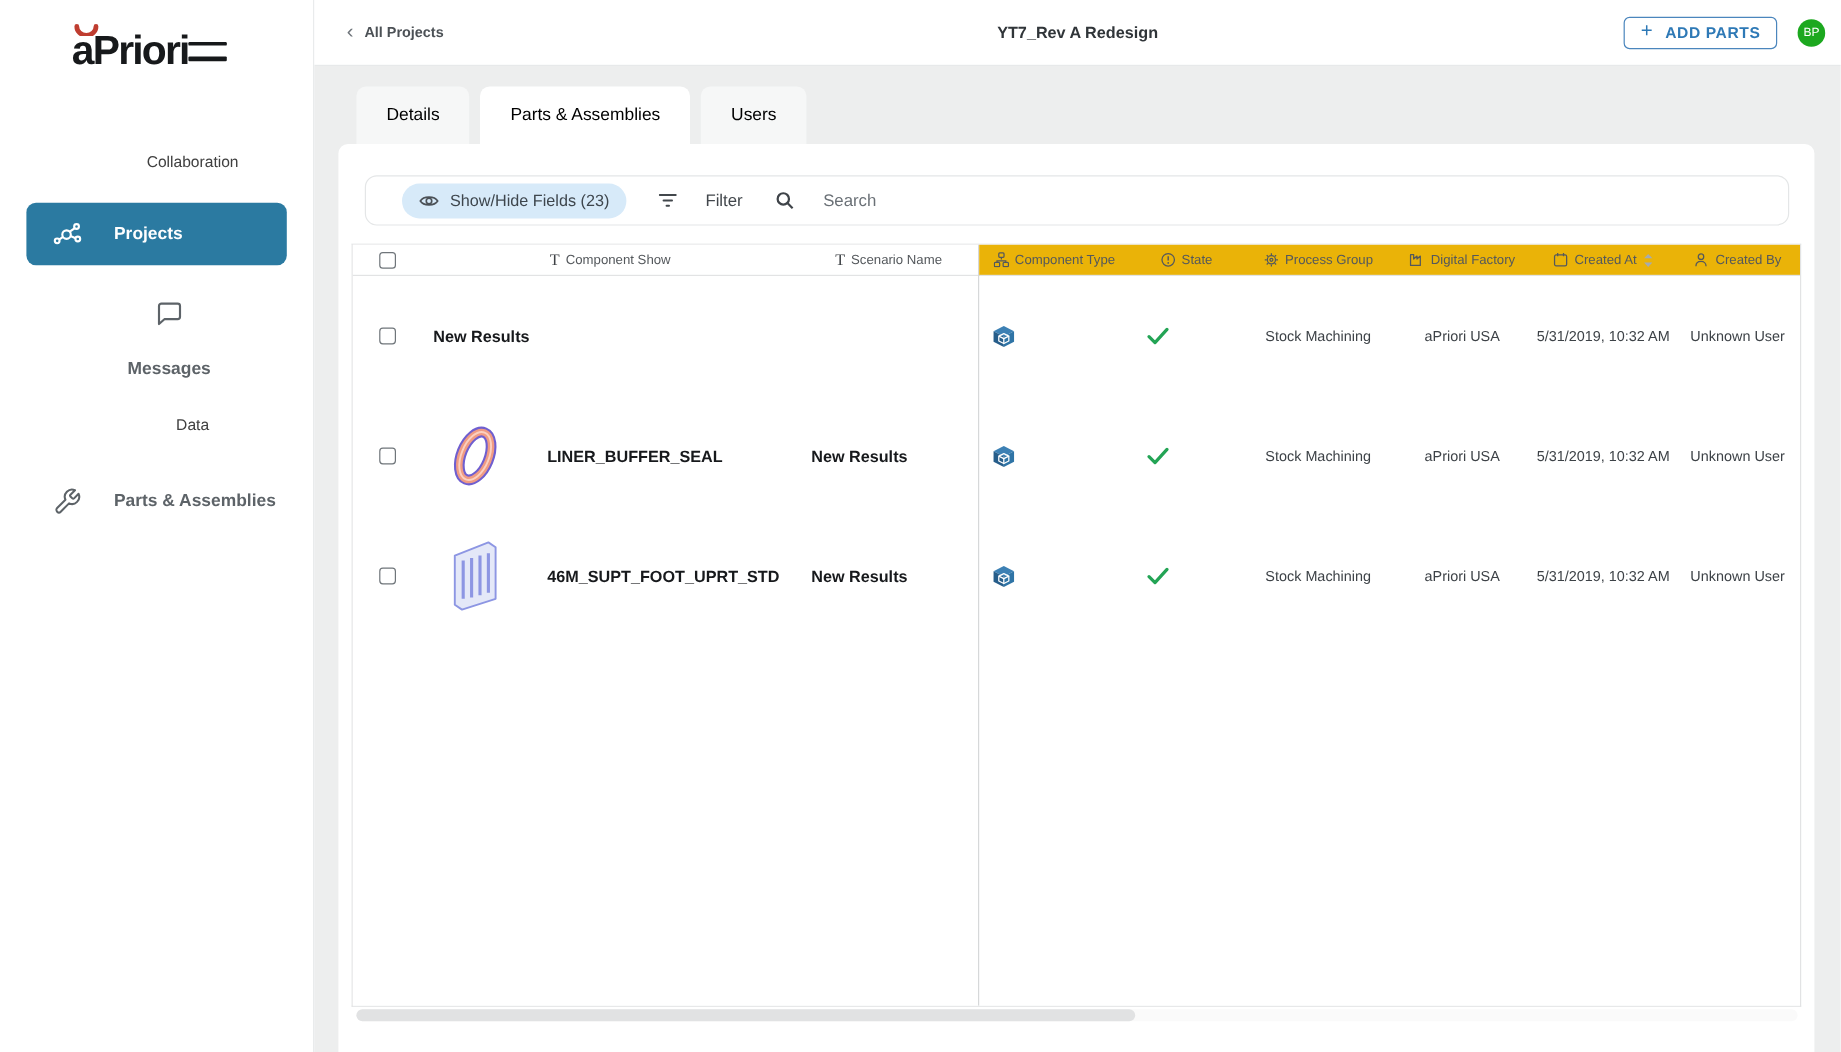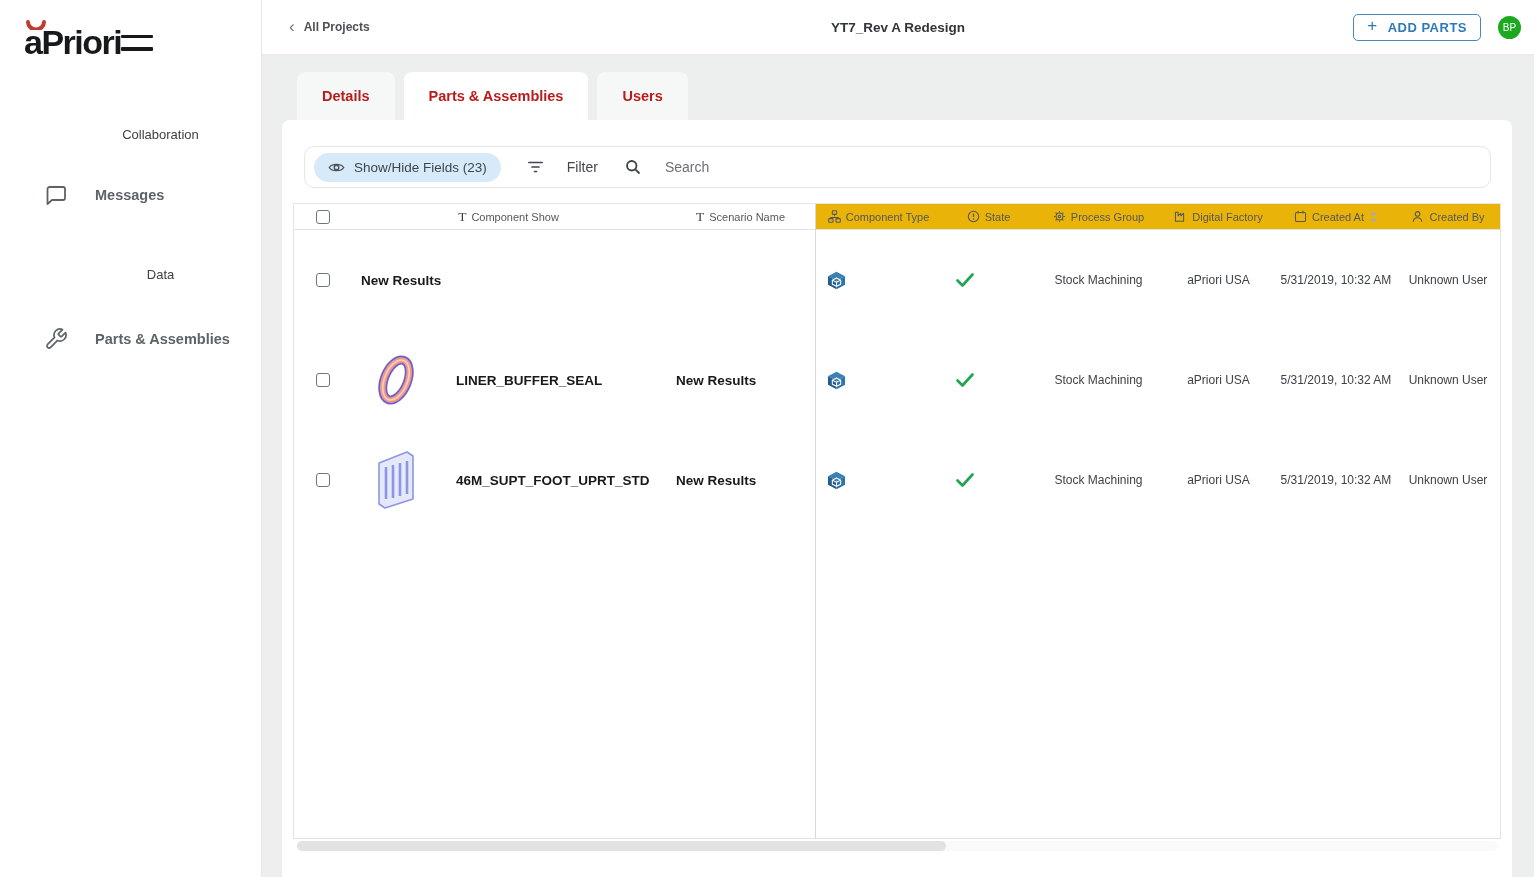--- a/index.html
+++ b/index.html
@@ -1,54 +1,54 @@
 <!DOCTYPE html>
 <html><head>
 <meta charset="utf-8">
 <style>
   * { box-sizing: border-box; margin: 0; padding: 0; }
   html,body { width:1534px; height:877px; overflow:hidden; }
   body { font-family:"Liberation Sans", sans-serif; display:flex; background:#fff; color:#33383c; }
 
   
   .sidebar { width:262px; flex-shrink:0; background:#fff; border-right:1px solid #e4e6e8; display:flex; flex-direction:column; }
-  .logo-row { display:flex; align-items:center; justify-content:flex-start; padding:24px 36px 0 24px; }
+  .logo-row { display:flex; align-items:center; justify-content:center; padding:24px 36px 0 24px; }
   .logo { position:relative; font-size:34px; font-weight:800; letter-spacing:-1.5px; color:#17191b; line-height:1.1; }
   .logo .breve-svg { position:absolute; left:1px; top:-4px; }
   .hamburger { display:flex; flex-direction:column; gap:9px; cursor:pointer; padding:4px 0; }
   .hamburger .bar { width:32px; height:3.4px; background:#16181a; border-radius:1px; }
   .section-label { margin-left:60px; font-size:13px; color:#404040;text-align:center; }
   .lbl-collab { margin-top:66px; }
   .lbl-data { margin-top:46px; }
   .nav-item { height:52px; margin:0 22px; border-radius:8px; display:flex; align-items:center; gap:26px; padding-left:21px; font-size:14.5px; font-weight:700; color:#5d6368; cursor:pointer; }
   .nav-item.active { background:#2b7aa1; color:#fff; }
   .nav-projects { margin-top:27px; }
-  .nav-messages { margin-top:27px; }
+  .nav-messages { margin-top:27px;flex-direction:column; }
   .nav-parts { margin-top:31px; }
   .nav-icon { width:26px; height:26px; display:flex; align-items:center; justify-content:center; flex-shrink:0; }
 
   
   .main { flex:1; display:flex; flex-direction:column; min-width:0; }
   .topbar { height:55px; flex-shrink:0; background:#fff; border-bottom:1px solid #e7e9ea; display:flex; align-items:center; padding:0 13px 0 27px; position:relative; }
   .breadcrumb { display:flex; align-items:center; gap:9px; font-size:12px; font-weight:700; color:#4c5156; cursor:pointer; }
   .breadcrumb .chev { font-size:17px; font-weight:400; color:#6e747a; line-height:1; margin-top:-2px; }
   .topbar-title { position:absolute; left:50%; transform:translateX(-50%); font-size:13.5px; font-weight:700; color:#303539; }
   .topbar-right { margin-left:auto; display:flex; align-items:center; gap:17px; }
   .add-parts-btn { height:27px; border:1px solid #4b86bd; border-radius:5px; background:#fff; color:#2e79b6; font-weight:700; font-size:13px; letter-spacing:0.5px; display:flex; align-items:center; gap:10px; padding:0 13px; cursor:pointer; }
   .add-parts-btn .plus { font-size:17px; font-weight:400; margin-top:-2px; }
   .avatar { width:23px; height:23px; border-radius:50%; background:#1ca81f; color:#fff; font-size:10px; font-weight:400; display:flex; align-items:center; justify-content:center; cursor:pointer; }
 
   
   .content { flex:1; background:#edeeee; display:flex; flex-direction:column; min-height:0; }
   .tabs-row { display:flex; gap:9px; padding:17px 0 0 35px; flex-shrink:0; }
-  .tab { height:48px; padding:0 25px; display:flex; align-items:center; border-radius:8px 8px 0 0; background:#f6f7f7; font-size:14.5px; font-weight:700; color:#b91c1c; cursor:pointer; }
+  .tab { height:48px; padding:0 25px; display:flex; align-items:center; border-radius:8px 8px 0 0; background:#f6f7f7; font-size:14.5px; font-weight:400; color:#000000; cursor:pointer; }
   .tab.active { background:#fff; }
   .card { flex:1; background:#fff; margin:0 22px 0 20px; border-radius:8px 8px 0 0; display:flex; flex-direction:column; min-height:0; overflow:hidden; }
 
-  .toolbar { margin:26px 21px 0 22px; height:42px; flex-shrink:0; border:1px solid #e4e6e7; border-radius:10px; display:flex; align-items:center; padding:0 9px; gap:27px; }
+  .toolbar { margin:26px 21px 0 22px; height:42px; flex-shrink:0; border:1px solid #e4e6e7; border-radius:10px; display:flex; align-items:center; padding:0 30px; gap:27px; }
   .pill { background:#d7eaf9; border-radius:15px; height:29px; display:flex; align-items:center; gap:9px; padding:0 14px; font-size:13.5px; color:#3e464d; cursor:pointer; }
   .tool-item { display:flex; align-items:center; gap:24px; font-size:14px; color:#42474c; cursor:pointer; }
   .tool-item.search .lbl { color:#6a7076; }
 
   
   .table-wrap { margin:15px 11px 0 11px; height:636px; flex-shrink:0; display:flex; border:1px solid #e2e3e4; border-top:1px solid #e7e8e9; }
   .tleft { width:521px; flex-shrink:0; display:flex; flex-direction:column; background:#fff; }
   .tright { flex:1; border-left:1px solid #d6d8d9; display:flex; flex-direction:column; background:#fff; min-width:0; }
   .thead { height:26px; flex-shrink:0; display:flex; align-items:center; border-bottom:1px solid #e2e3e4; font-size:11px; color:#54585c; }
   .tright .thead { background:#eab308; }
@@ -96,20 +96,34 @@
       <span>a</span><span>Priori</span>
     </div>
     <div class="hamburger">
       <div class="bar"></div>
       <div class="bar"></div>
     </div>
   </div>
 
   <div class="section-label lbl-collab">Collaboration</div>
 
+  <div class="nav-item nav-projects active">
+    <span class="nav-icon">
+      <svg width="25" height="25" viewBox="0 0 24 24" fill="none" stroke="#fff" stroke-width="1.7">
+        <circle cx="11" cy="12" r="3.4"></circle>
+        <circle cx="19" cy="5.5" r="1.9"></circle>
+        <circle cx="20" cy="15.5" r="1.9"></circle>
+        <circle cx="3.5" cy="17" r="1.9"></circle>
+        <line x1="13.3" y1="9.8" x2="17.6" y2="6.8"></line>
+        <line x1="14.2" y1="13.2" x2="18.2" y2="14.9"></line>
+        <line x1="8.2" y1="13.8" x2="5" y2="16"></line>
+      </svg>
+    </span>
+    <span>Projects</span>
+  </div>
 
   <div class="nav-item nav-messages">
     <span class="nav-icon">
       <svg width="24" height="24" viewBox="0 0 24 24" fill="none" stroke="#5d6368" stroke-width="1.8" stroke-linejoin="round">
         <path d="M21 15a2 2 0 0 1-2 2H8l-4.5 4V6a2 2 0 0 1 2-2H19a2 2 0 0 1 2 2z"></path>
       </svg>
     </span>
     <span>Messages</span>
   </div>
 

